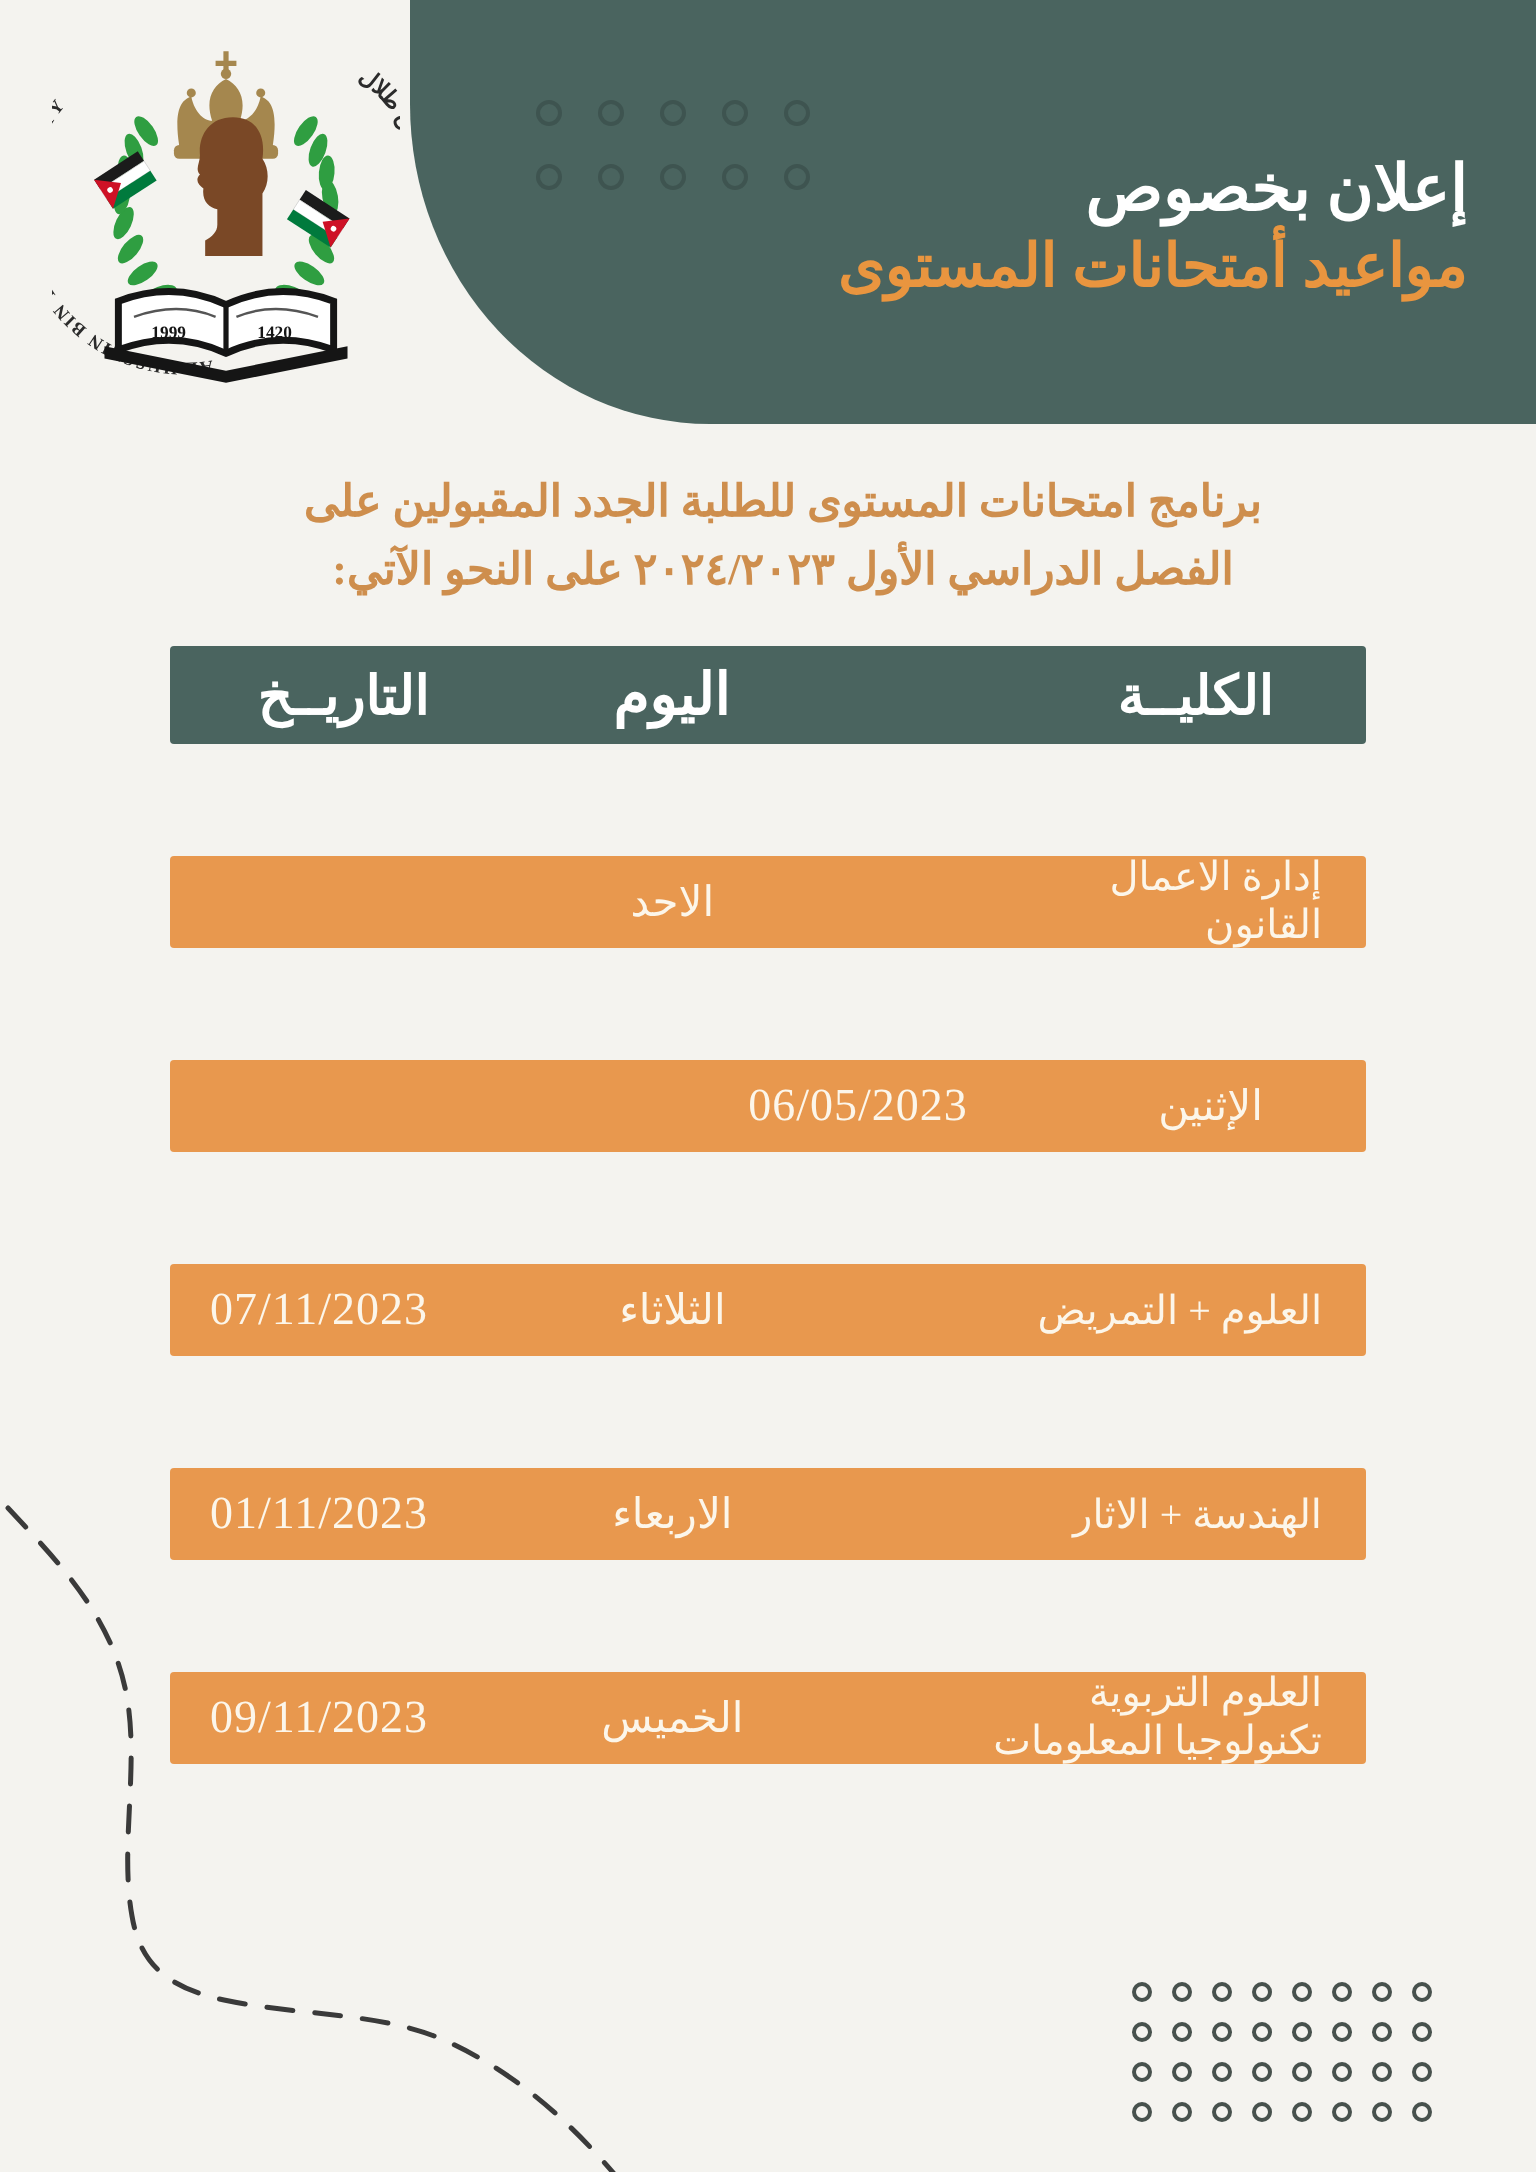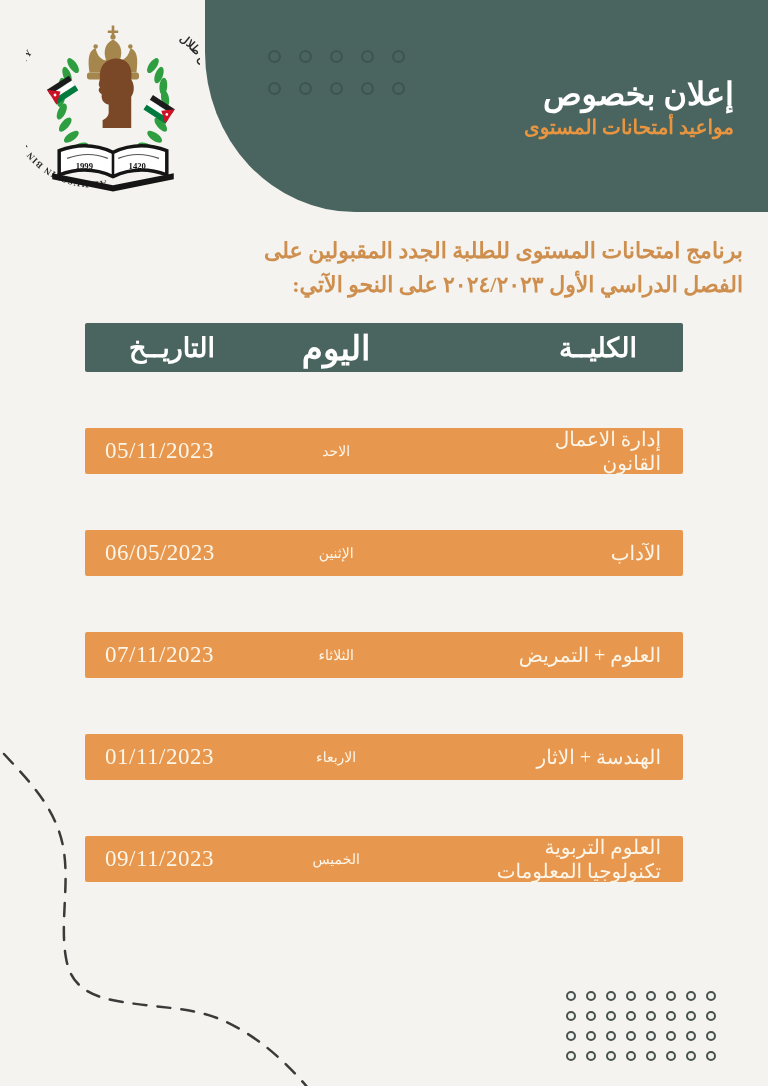--- a/index.html
+++ b/index.html
@@ -22,50 +22,50 @@
   }
   .top-dots .ring {
     width:13px; height:13px; box-sizing:border-box;
     border:2.5px solid var(--teal-dot,#3e5450); border-radius:50%;
   }
   .header-title {
     position:absolute; top:74px; right:34px; text-align:right;
     line-height:1.28; font-weight:bold;
   }
   .header-title .t1 { color:#ffffff; font-size:32px; }
-  .header-title .t2 { color:var(--orange-title,#e9953f); font-size:20px; }
+  .header-title .t2 { color:var(--orange-title,#e9953f); font-size:30px; }
 
   
   .logo { position:absolute; left:26px; top:10px; width:174px; height:184px; }
 
   
   .intro {
     position:absolute; left:40px; right:25px; top:234px;
-    text-align:right; font-weight:bold; font-size:22px; line-height:1.55;
+    text-align:center; font-weight:bold; font-size:22px; line-height:1.55;
     color:var(--intro-text,#ce8e4d);
   }
 
   
   .table { position:absolute; left:85px; top:323px; width:598px; }
   .trow {
     display:flex; direction:rtl; align-items:center;
     height:46px; margin-top:56px; border-radius:2px;
     background:var(--orange,#e8984e); color:var(--row-text,#fcf6ea);
   }
   .trow.thead {
     height:49px; margin-top:0;
     background:var(--teal-panel,#4a645f); color:var(--header-text,#ffffff);
     font-weight:bold;
   }
   .cell { box-sizing:border-box; }
   .cell-faculty { width:45%; text-align:right; padding-left:4px; padding-right:22px; font-size:20px; }
   .thead .cell-faculty { padding-right:46px; font-size:27px; }
   .cell-faculty.multi { font-size:20px; line-height:1.2; }
-  .cell-day { width:26%; text-align:center; font-size:14px; }
-  .thead .cell-day { font-size:34px; }
+  .cell-day { width:26%; text-align:center; font-size:21px; }
+  .thead .cell-day { font-size:29px; }
   .cell-date { width:29%; text-align:left; padding-left:20px; direction:ltr; font-size:23px; letter-spacing:0.5px; }
   .thead .cell-date { direction:rtl; font-size:27px; letter-spacing:0;padding-left:44px; }
 
   
   .bottom-dots {
     position:absolute; left:566px; top:991px;
     display:grid; gap:10px;
   }
   .bottom-dots .ring {
     width:10px; height:10px; box-sizing:border-box;
@@ -184,26 +184,22 @@
       <div class="cell cell-day">اليوم</div>
       <div class="cell cell-date" dir="rtl">التاريــخ</div>
     </div>
     <div>
         <div class="trow">
           <div class="cell cell-faculty multi">
             <div>إدارة الاعمال</div>
             <div>القانون</div>
           </div>
           <div class="cell cell-day">الاحد</div>
-          <div class="cell cell-date">05/11/2023</div>
-        </div>
-        <div class="trow">
-          <div class="cell cell-faculty">
-            <div>الآداب</div>
-          </div>
+        </div>
+        <div class="trow">
           <div class="cell cell-day">الإثنين</div>
           <div class="cell cell-date">06/05/2023</div>
         </div>
         <div class="trow">
           <div class="cell cell-faculty">
             <div>العلوم + التمريض</div>
           </div>
           <div class="cell cell-day">الثلاثاء</div>
           <div class="cell cell-date">07/11/2023</div>
         </div>

